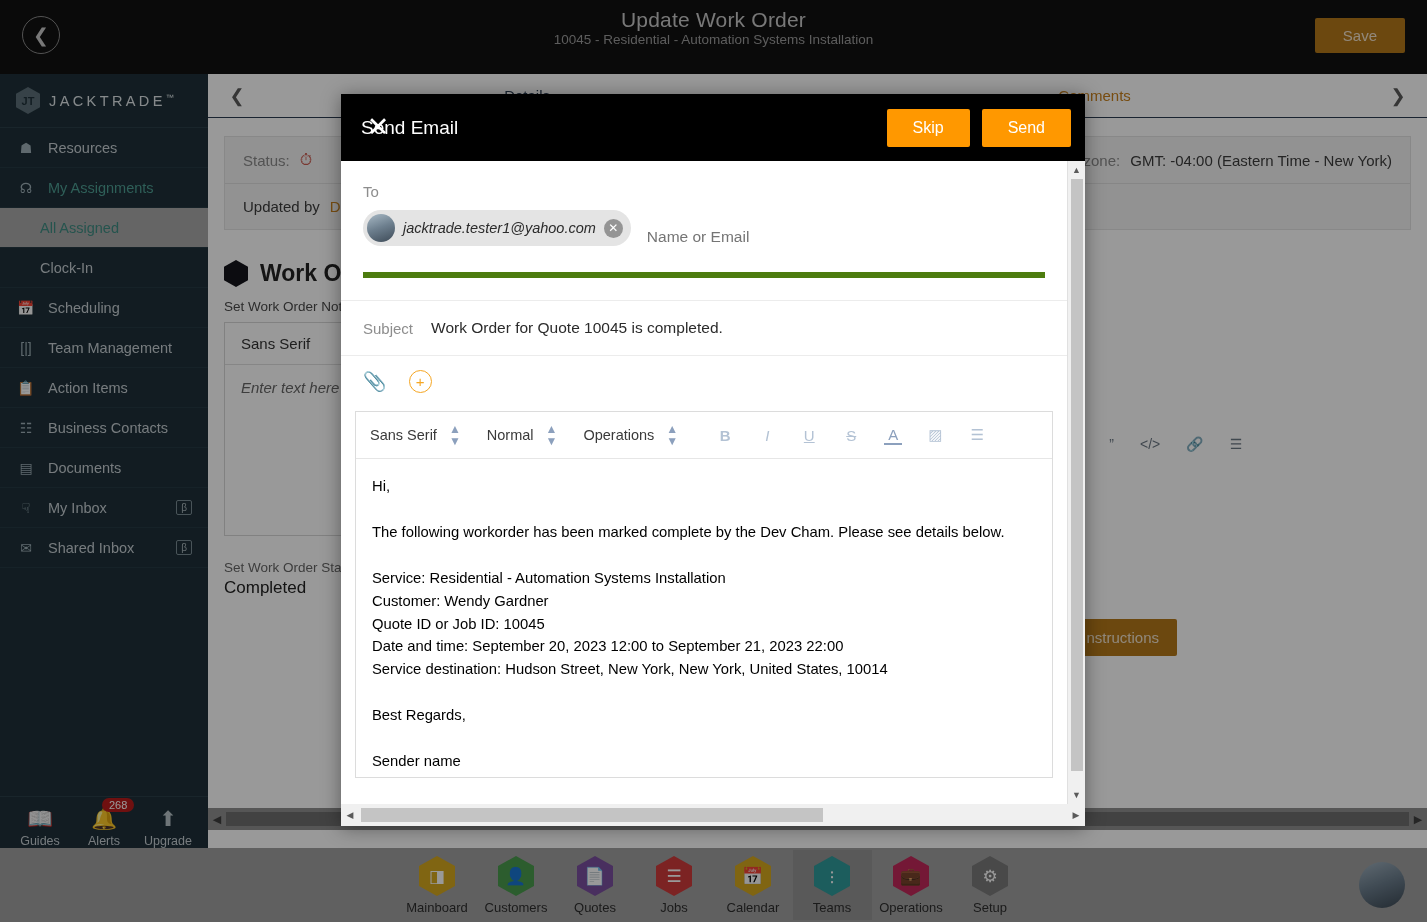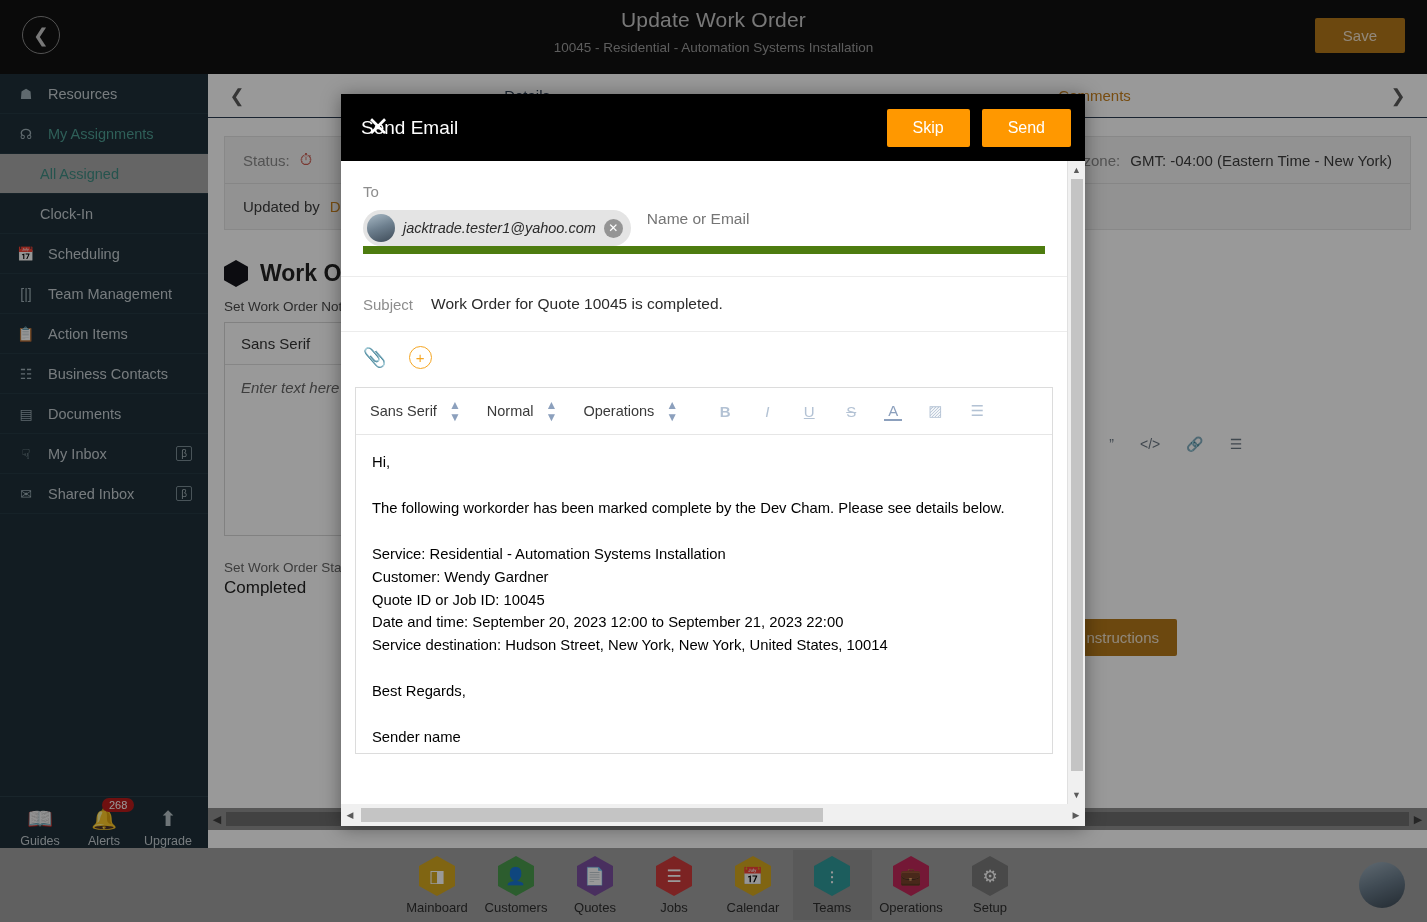--- a/index.html
+++ b/index.html
@@ -20,21 +20,21 @@
     position: absolute; left: 22px; top: 16px;
     width: 38px; height: 38px; border-radius: 50%;
     border: 1.5px solid #8a8a8a; color: #c8c8c8;
     display: flex; align-items: center; justify-content: center;
     font-size: 19px; line-height: 1; cursor: pointer;
   }
   .topbar-titles {
     position: absolute; left: 0; right: 0; top: 8px; text-align: center;
   }
   .topbar-title { font-size: 21px; color: #c9c9c9; letter-spacing: .2px; }
-  .topbar-sub { font-size: 13.5px; color: #9c9c9c; margin-top: 8px; }
+  .topbar-sub { font-size: 13.5px; color: #9c9c9c; margin-top: 0; }
   .save-btn {
     position: absolute; right: 22px; top: 18px;
     background: #b4791a; color: #f3e3cd;
     padding: 9px 28px; font-size: 15px; border: none; cursor: pointer;
     border-radius: 2px;
   }
 
   
   .sidebar {
     position: absolute; left: 0; top: 74px; width: 208px; height: 848px;
@@ -197,21 +197,21 @@
   .hbtn {
     background:#ff9800; color:#fff; border:none; font-size:16px;
     padding: 10px 26px; margin-left: 12px; cursor:pointer; border-radius:2px;
   }
 
   .modal-body { flex:1; position:relative; overflow:hidden; }
   .modal-scroll-inner { position:absolute; left:0; top:0; right: 18px; bottom: 0; overflow:hidden;}
 
   .to-block { padding: 22px 22px 0; }
   .to-lbl { font-size: 15px; color:#8d8d8d; margin-bottom: 10px; }
-  .to-field { display:flex; align-items:flex-start; border-bottom: 8px solid #4d7c0f; }
+  .to-field { display:flex; align-items:flex-end; border-bottom: 6px solid #4d7c0f; padding-bottom: 26px;}
   .chip {
     display:inline-flex; align-items:center; gap:8px;
     background:#e4e4e4; border-radius: 18px; padding: 4px 8px 4px 4px;
   }
   .chip-av {
     width: 28px; height:28px; border-radius:50%;
     background: linear-gradient(160deg,#a9bac6 0%,#6d7f8e 48%,#3d4a57 100%);
   }
   .chip-txt { font-size: 14.5px; font-style:italic; color:#2b2b2b; }
   .chip-x {
@@ -287,20 +287,26 @@
       <span>❮</span>
     </div>
     <div class="topbar-titles">
       <div class="topbar-title">Update Work Order</div>
       <div class="topbar-sub">10045 - Residential - Automation Systems Installation</div>
     </div>
     <button class="save-btn">Save</button>
   </div>
 
   <div class="sidebar">
+    <div class="brand">
+      <div class="brand-hex">JT</div>
+      <div class="brand-name">
+        <span>JACKTRADE</span><span class="brand-tm">™</span>
+      </div>
+    </div>
 
     <div class="nav-item">
       <span class="ico">☗</span>
       <span>Resources</span>
     </div>
     <div class="nav-item active-teal">
       <span class="ico">☊</span>
       <span>My Assignments</span>
     </div>
     <div class="nav-item sub selected">

